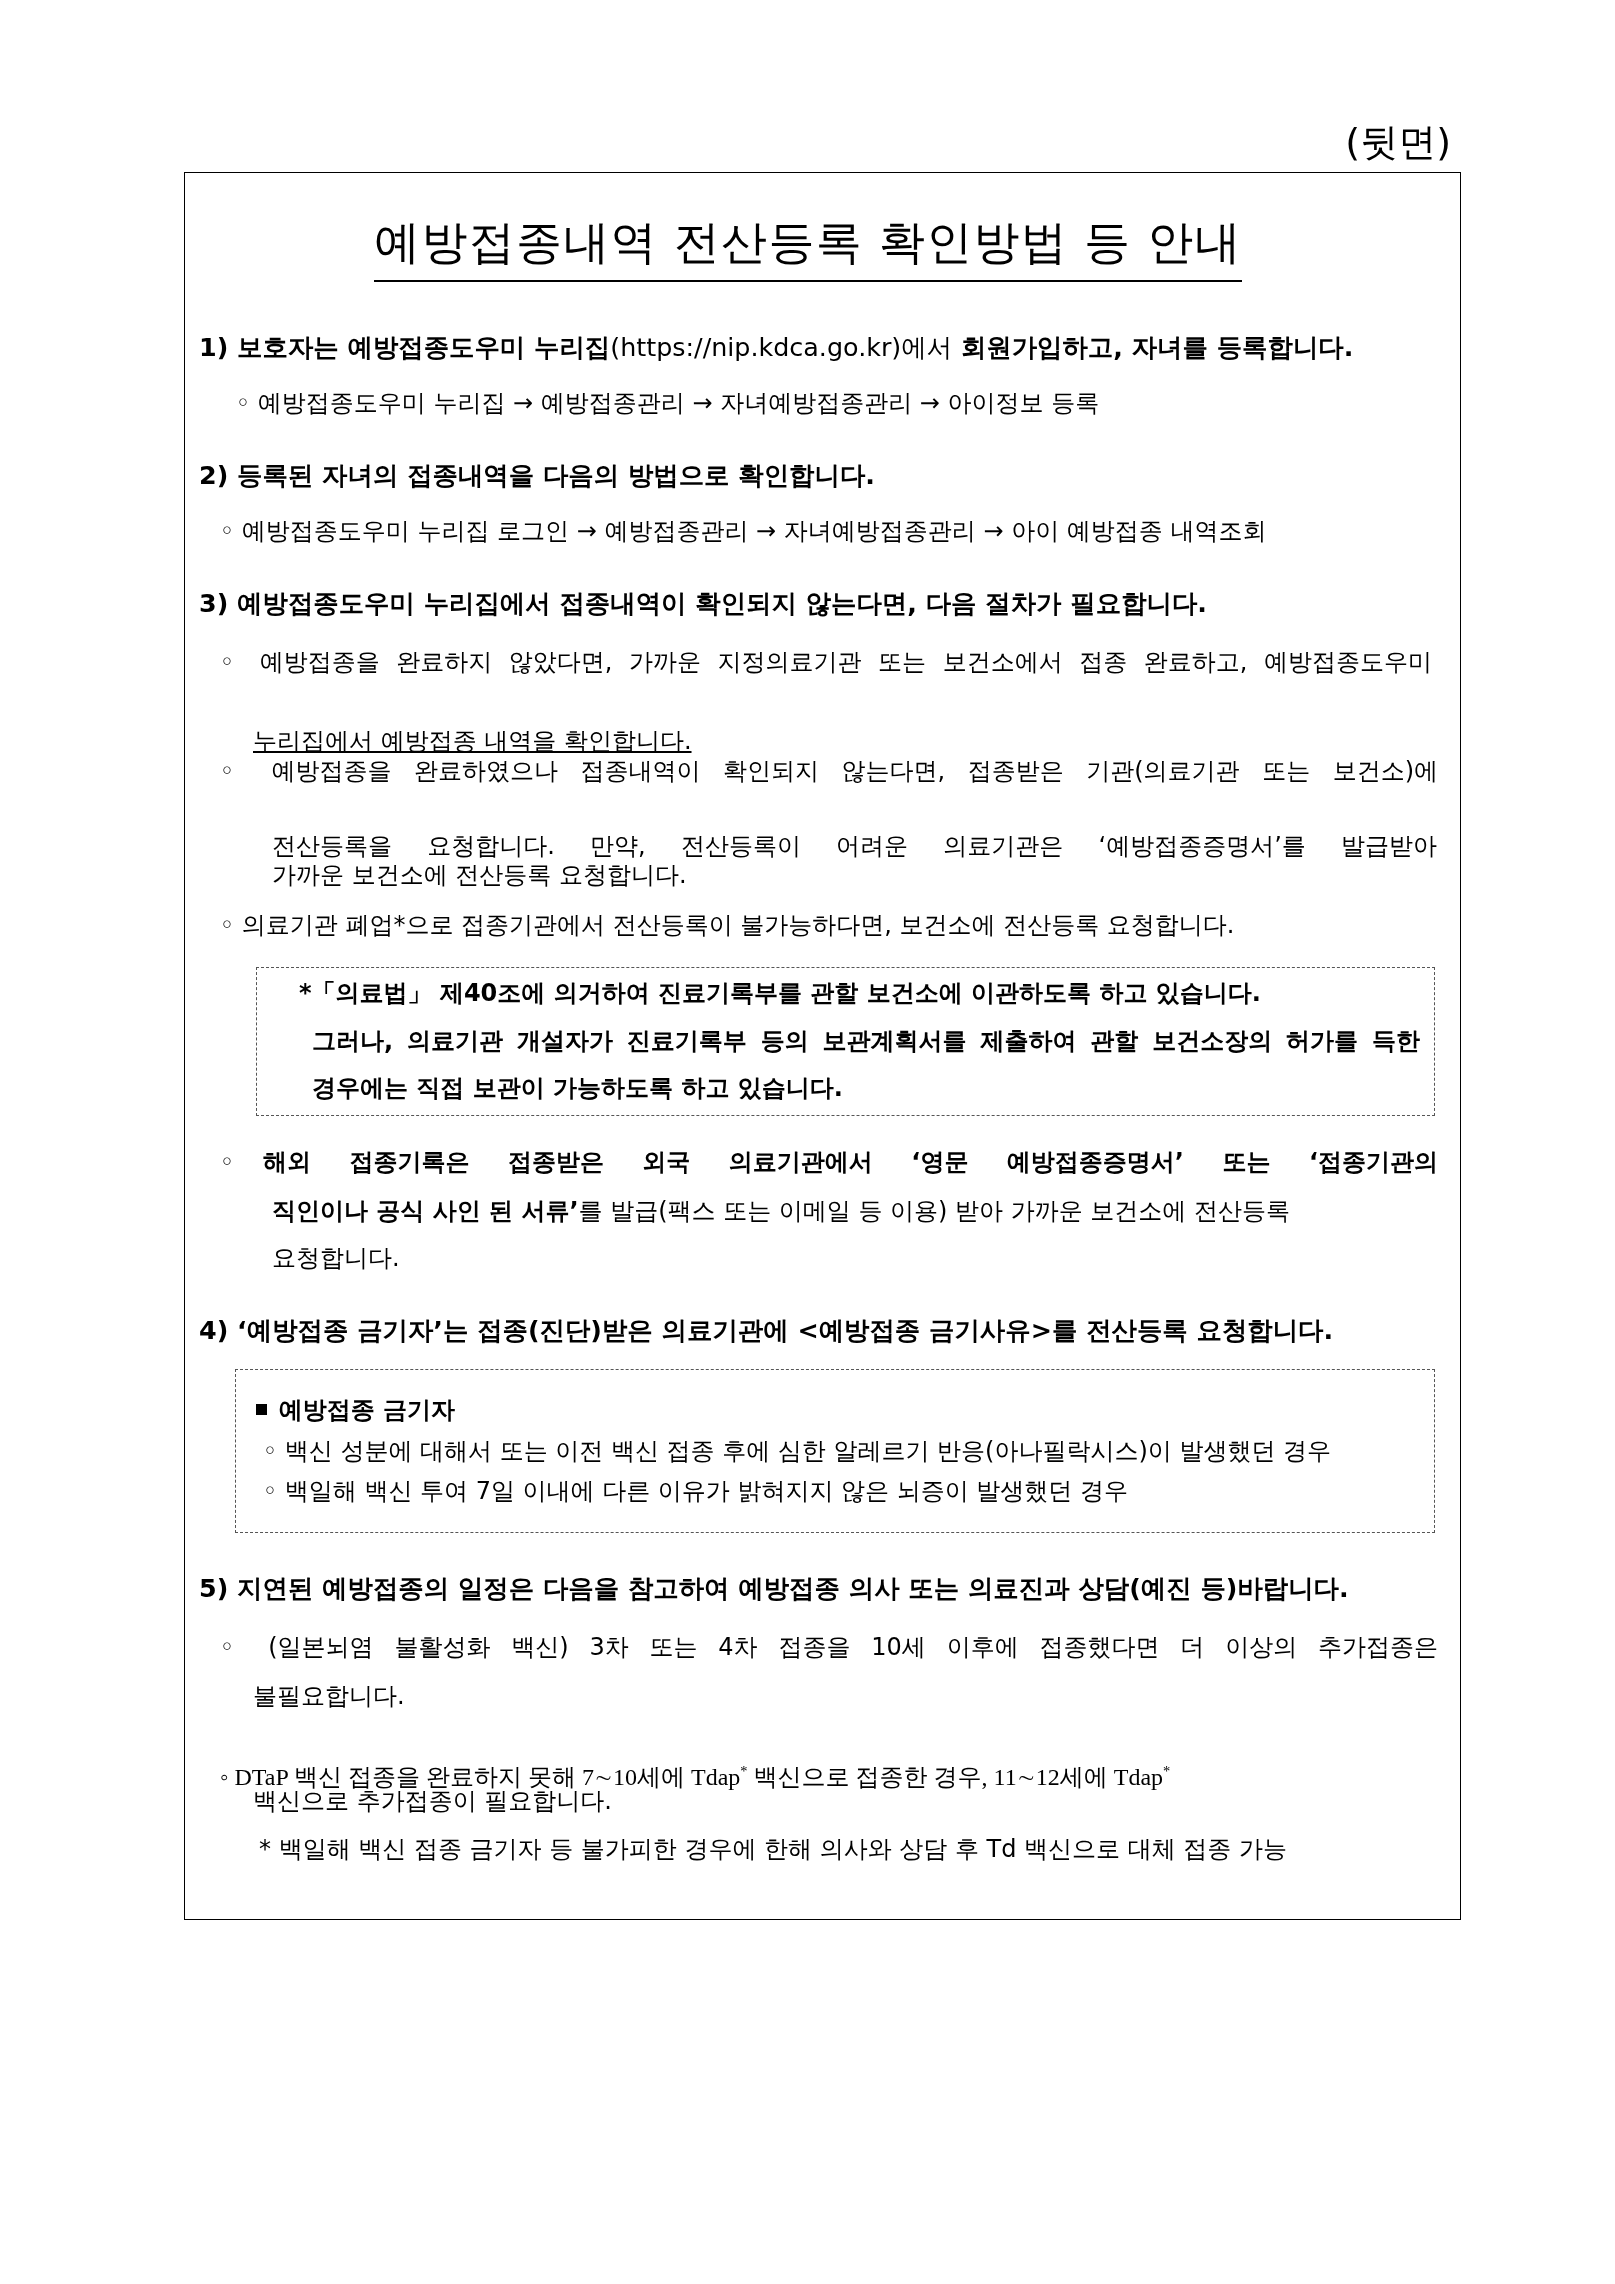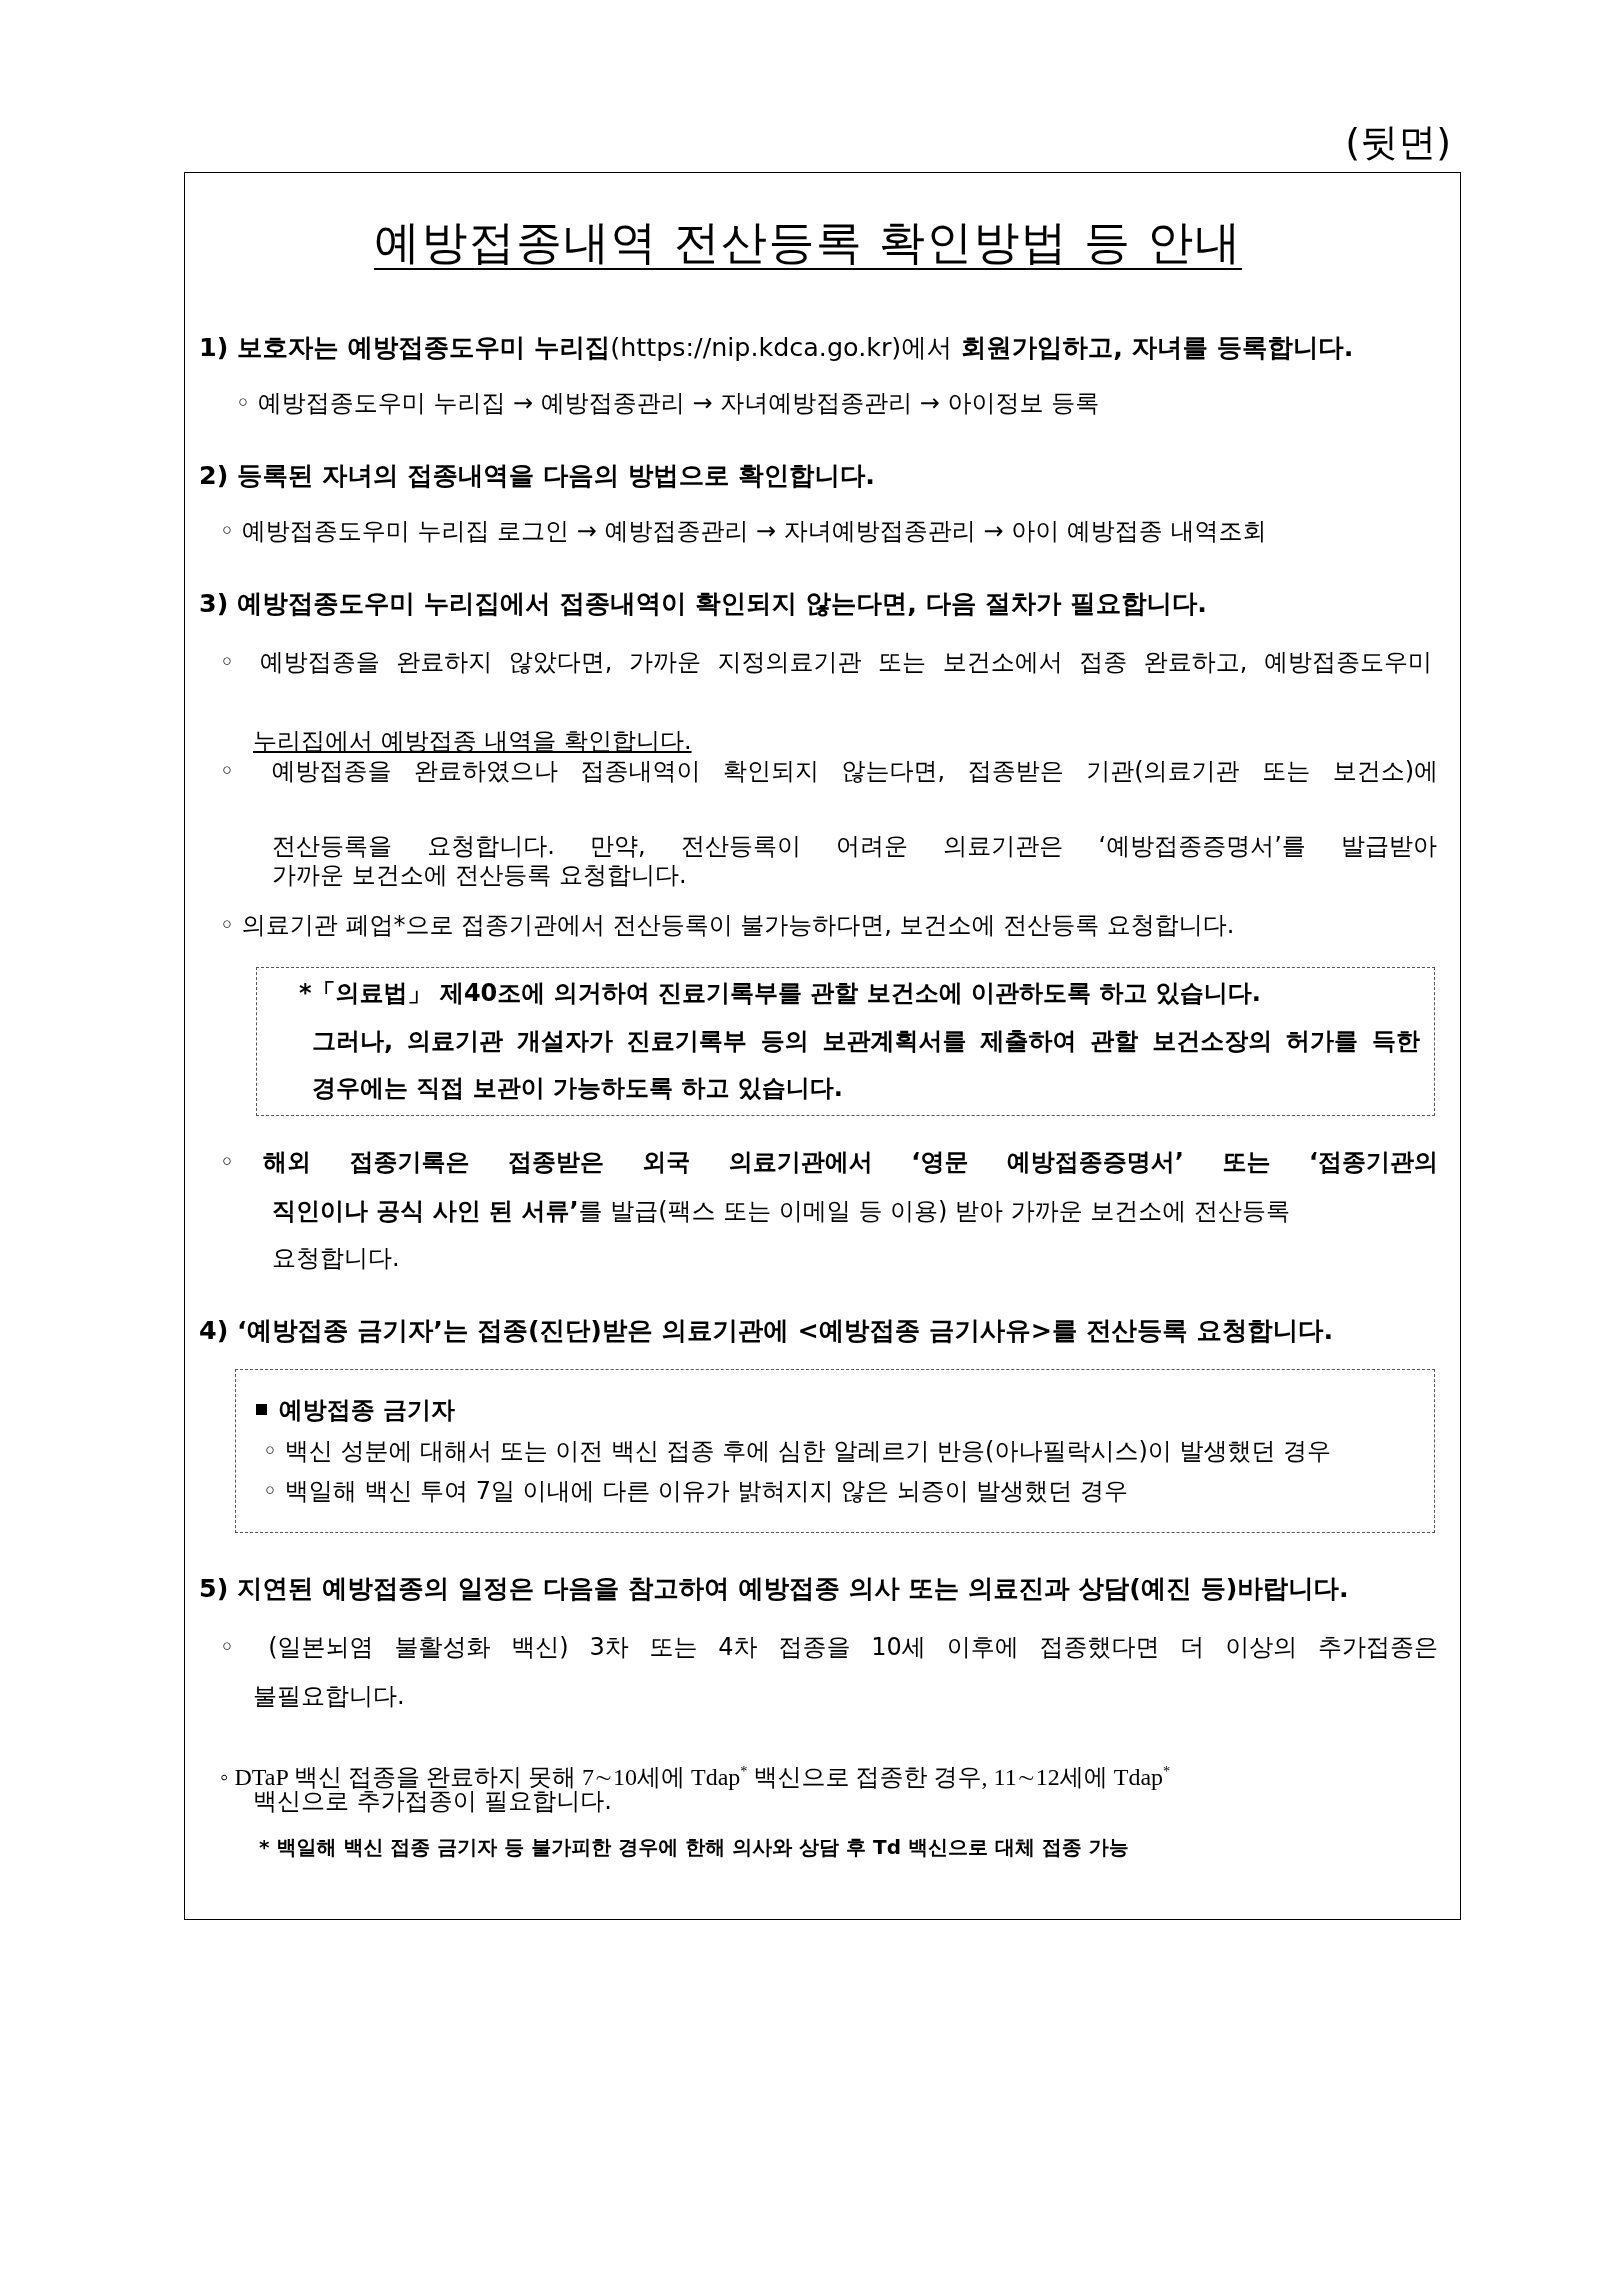--- a/index.html
+++ b/index.html
@@ -36,21 +36,21 @@
       left: 0;
       right: 0;
       top: 219px;
       text-align: center;
       font-size: 46px;
       line-height: 1;
     }
     .doc-title span {
       display: inline-block;
       border-bottom: 2.6px solid #000000;
-      padding-bottom: 3px;
+      padding-bottom: 15px;
       letter-spacing: 1.3px;
     }
     .abs {
       position: absolute;
       white-space: nowrap;
       line-height: 1;
     }
     .h {
       font-size: 25.4px;
       font-weight: bold;
@@ -67,22 +67,21 @@
     .dash-box {
       position: absolute;
       border: 1.3px dashed #555555;
       box-sizing: border-box;
     }
     .n {
       font-size: 24px;
       font-weight: bold;
     }
     .sm {
-      font-size: 20px;
-      font-weight: bold;
+      font-size: 24px;
     }
     .bullet-sq {
       display: inline-block;
       width: 11px;
       height: 11px;
       background: #000;
       margin-right: 11.7px;
       vertical-align: 3.3px;
     }
     .bold { font-weight: bold; }

